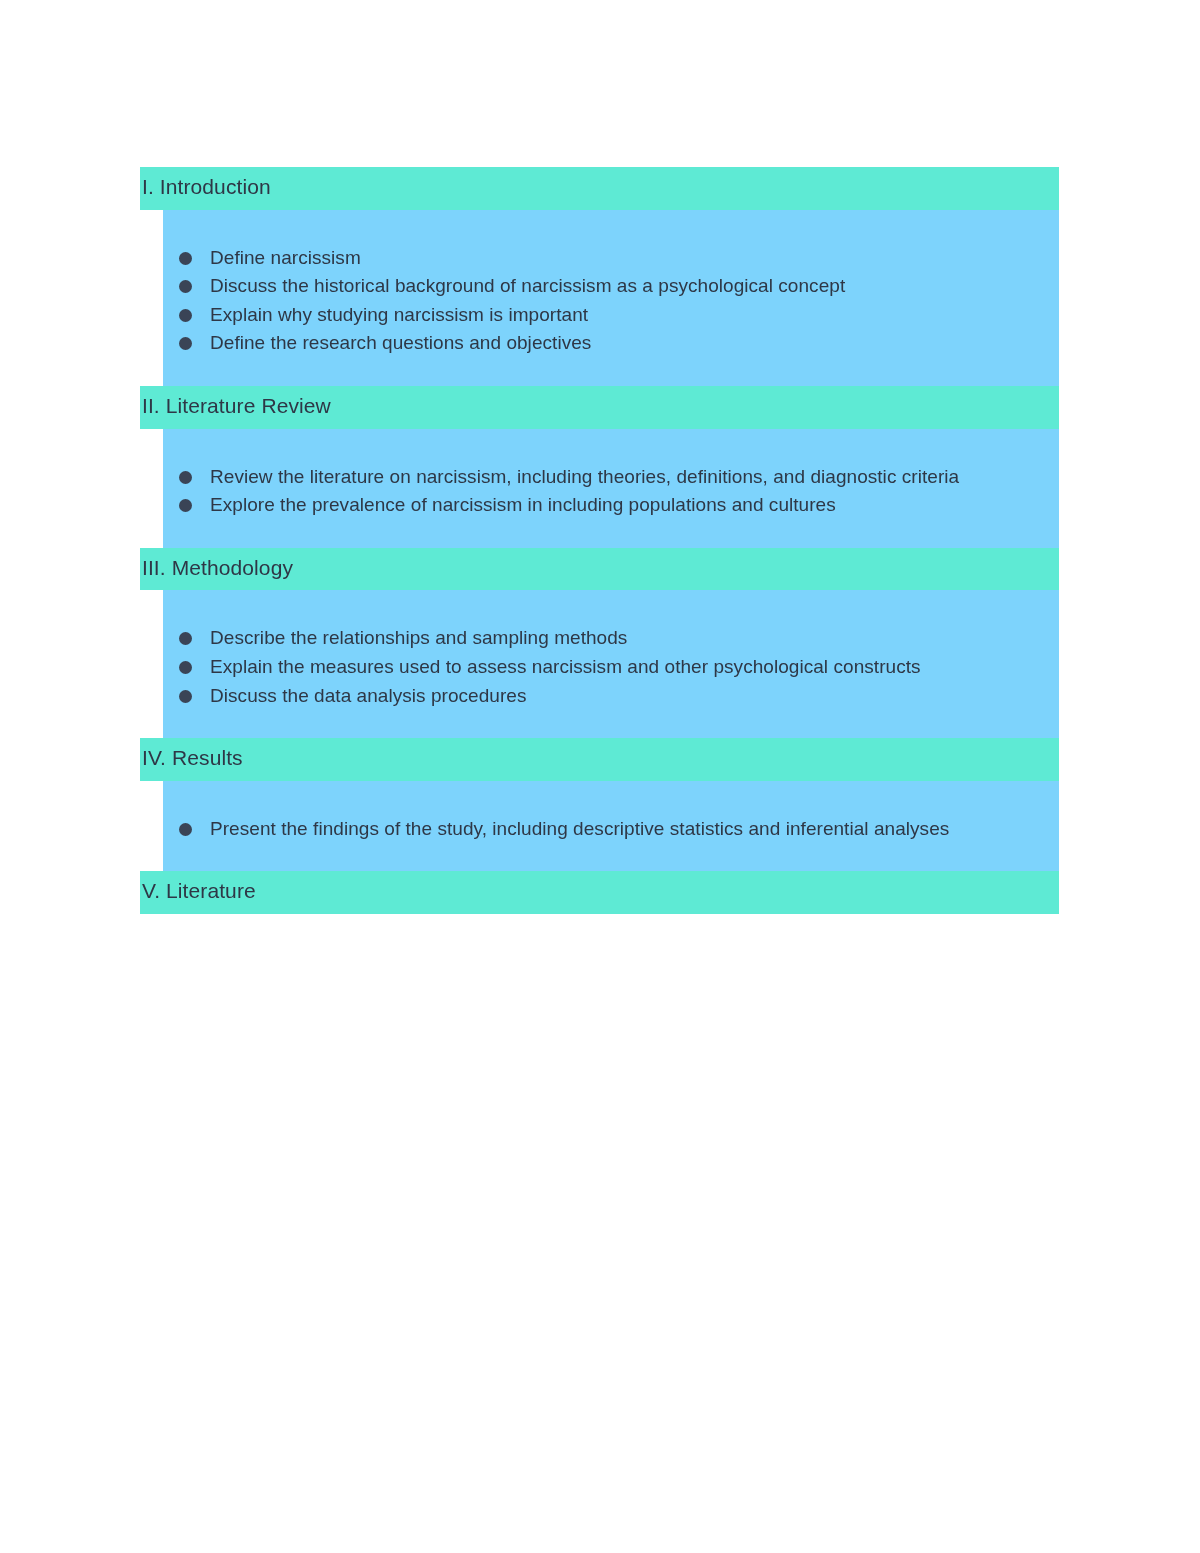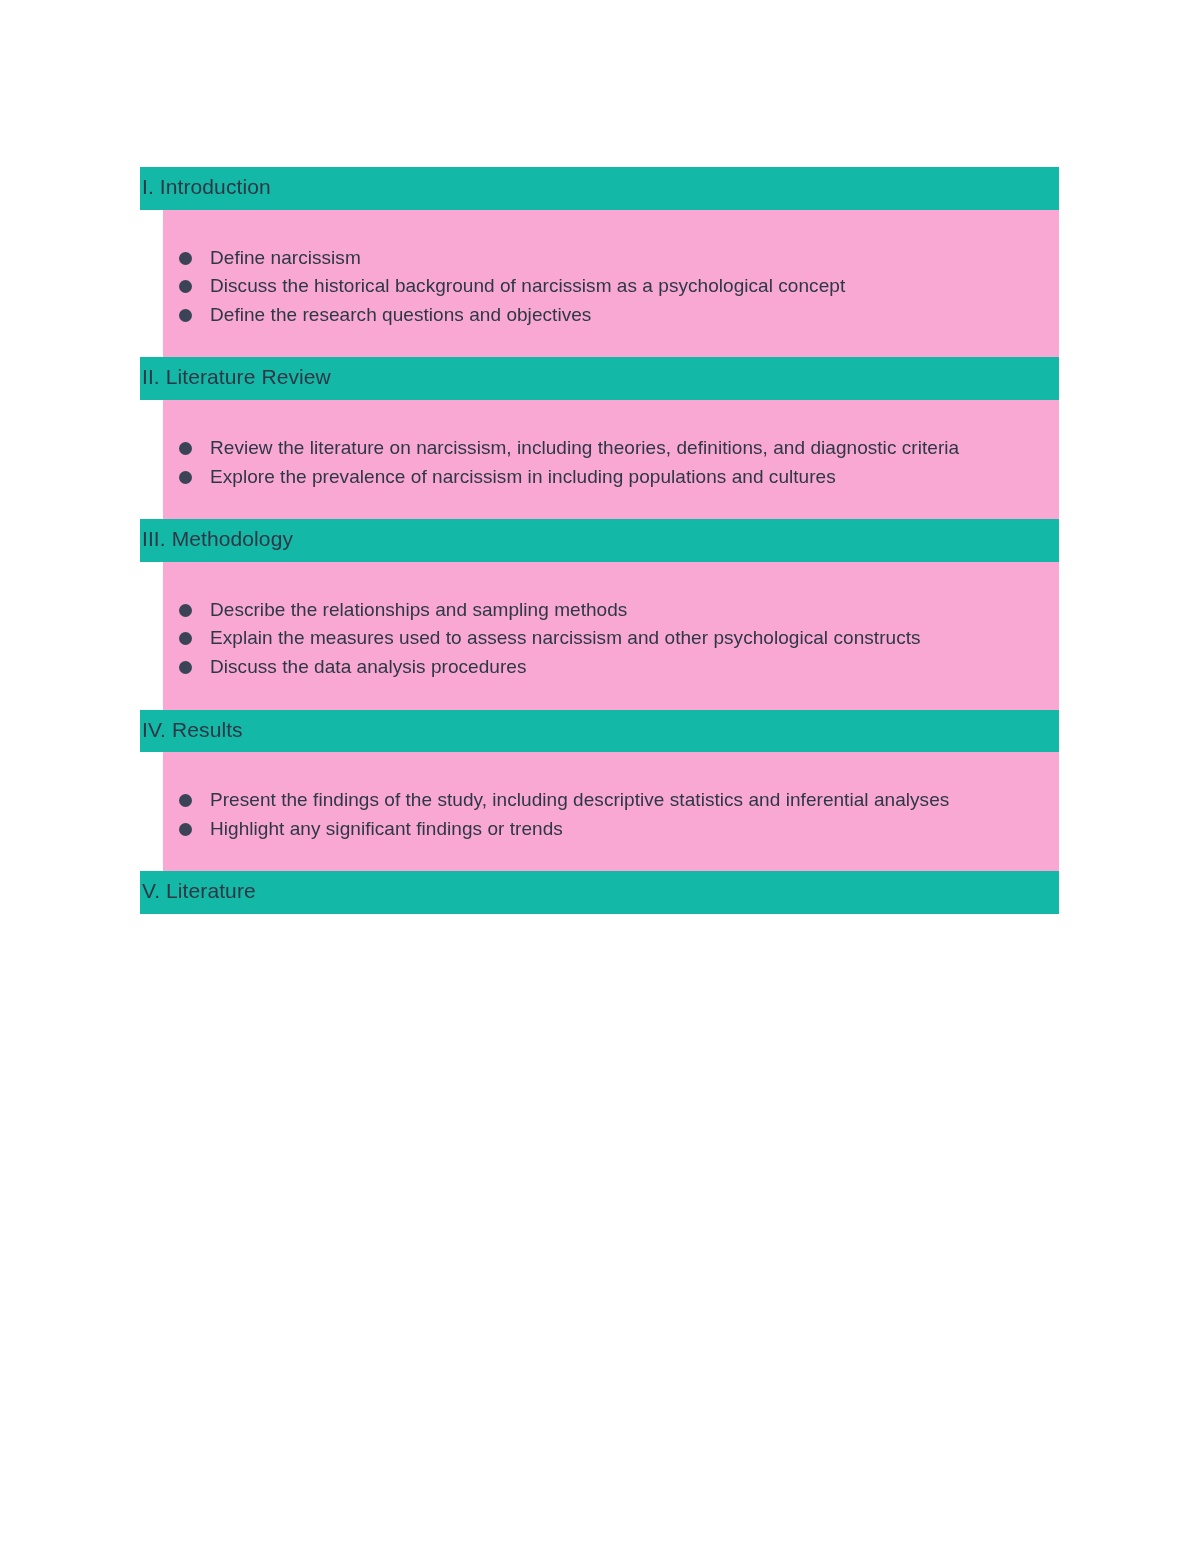--- a/index.html
+++ b/index.html
@@ -29,35 +29,35 @@
 
   .outline {
     position: absolute;
     left: 140px;
     top: 167px;
     width: 919px;           
   }
 
   
   .heading-band {
-    background: #14b8a6;
+    background: #5eead4;
     padding: 6px 0 9px 0;
   }
   .heading-band .heading-text {
     font-size: 21px;
     line-height: 1.32;
     letter-spacing: 0.1px;
     color: #2e3746;
     padding-left: 2px;
     white-space: nowrap;
   }
 
   
   .list-band {
-    background: #f9a8d4;
+    background: #7dd3fc;
     margin-left: 23px;       
     padding: 0;
   }
   .list-band.spacer-top   { height: 34px; }
   .list-band.spacer-small { height: 28px; }
 
   ul.bullets {
     list-style: none;
     margin: 0;
     padding: 0;
@@ -90,20 +90,21 @@
 <div class="sheet">
   <div class="outline" id="outline-root">
       <div class="heading-band">
         <div class="heading-text">I. Introduction</div>
       </div>
       <div class="list-band spacer-top"></div>
       <div class="list-band">
         <ul class="bullets">
           <li>Define narcissism</li>
           <li>Discuss the historical background of narcissism as a psychological concept</li>
+          <li>Explain why studying narcissism is important</li>
           <li>Define the research questions and objectives</li>
         </ul>
       </div>
       <div class="list-band spacer-small"></div>
       <div class="heading-band">
         <div class="heading-text">II. Literature Review</div>
       </div>
       <div class="list-band spacer-top"></div>
       <div class="list-band">
         <ul class="bullets">
@@ -124,21 +125,20 @@
         </ul>
       </div>
       <div class="list-band spacer-small"></div>
       <div class="heading-band">
         <div class="heading-text">IV. Results</div>
       </div>
       <div class="list-band spacer-top"></div>
       <div class="list-band">
         <ul class="bullets">
           <li>Present the findings of the study, including descriptive statistics and inferential analyses</li>
-          <li>Highlight any significant findings or trends</li>
         </ul>
       </div>
       <div class="list-band spacer-small"></div>
       <div class="heading-band">
         <div class="heading-text">V. Literature</div>
       </div>
     </div>
 </div>
 
 </body></html>

